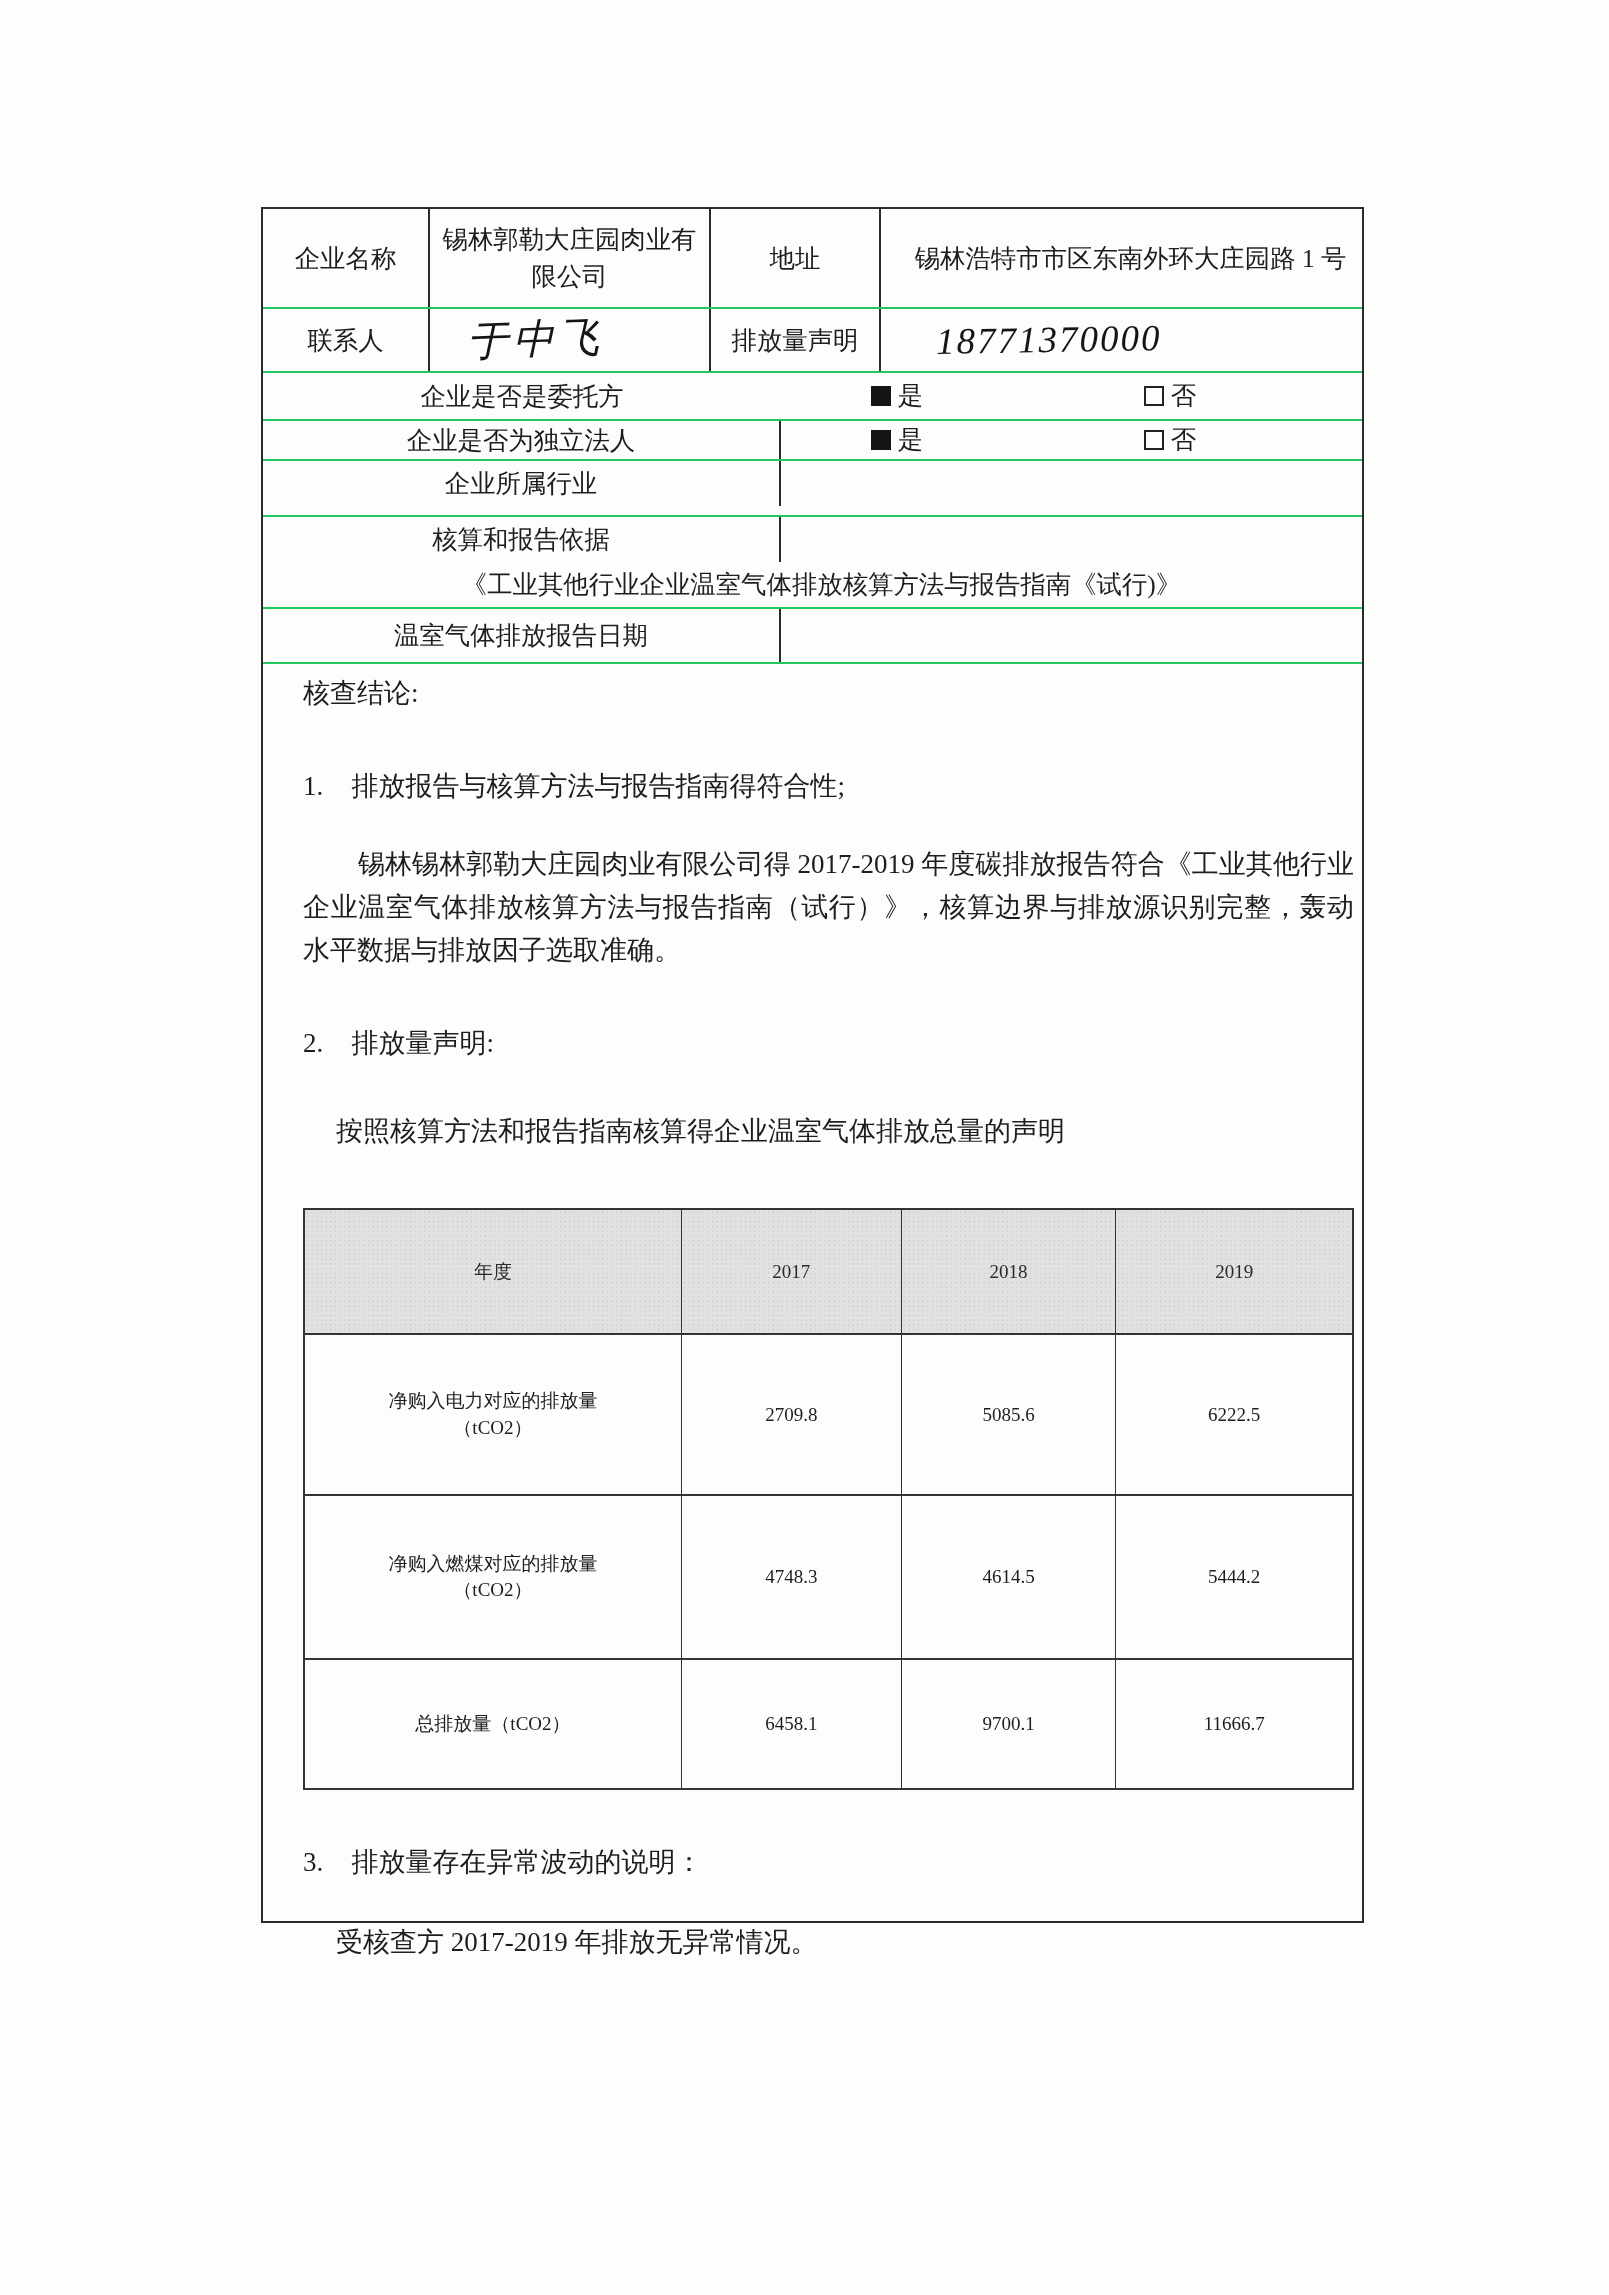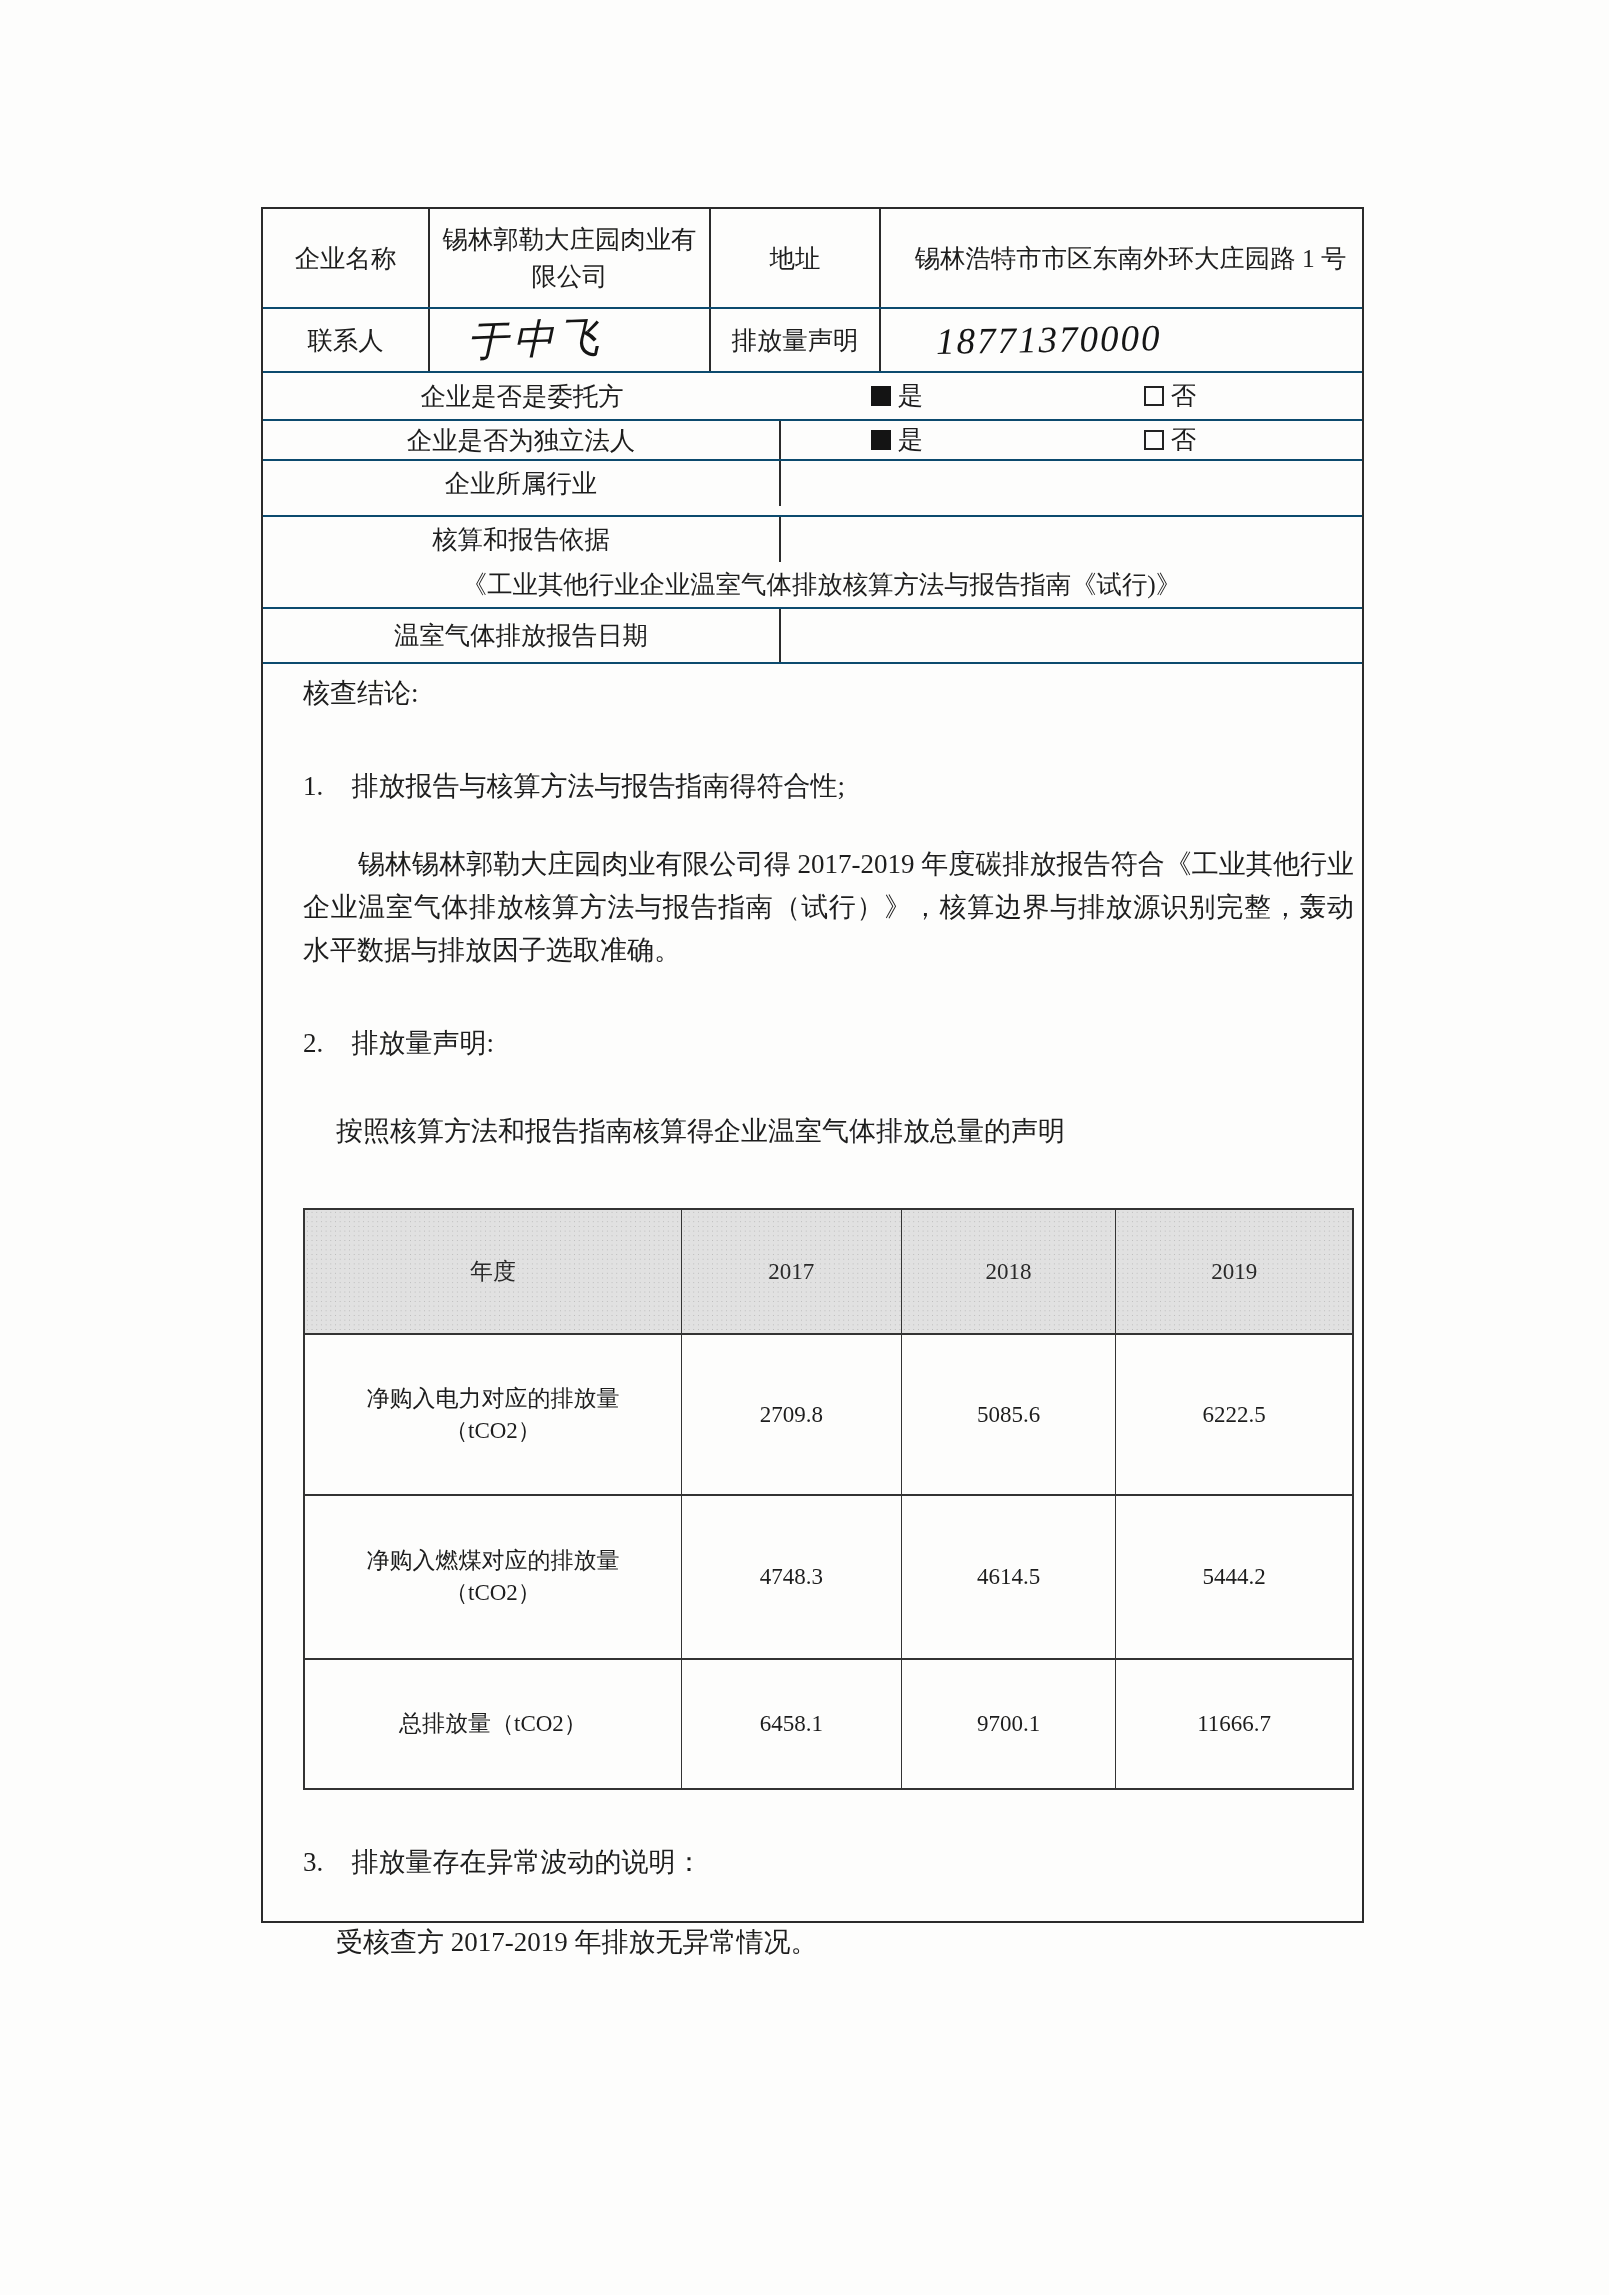--- a/index.html
+++ b/index.html
@@ -13,21 +13,21 @@
 
   
   .form{
     position:absolute;left:261px;top:207px;
     width:1103px;height:1716px;
     border:2.7px solid #2b2b2b;
     box-sizing:border-box;
     display:flex;flex-direction:column;
     background:#fdfdfc;
   }
-  .row{display:flex;border-bottom:2px solid #0c4a6e;box-sizing:border-box;flex:0 0 auto;}
+  .row{display:flex;border-bottom:2px solid #22c55e;box-sizing:border-box;flex:0 0 auto;}
   .row:last-child{border-bottom:none;flex:1 1 auto;}
   .cell{
     box-sizing:border-box;
     display:flex;align-items:center;justify-content:center;
     text-align:center;
     font-size:25.4px;line-height:1.45;
     padding:4px 9.4px;
     border-right:2px solid #2b2b2b;
   }
   .cell.last{border-right:none;margin-left:18px;}
@@ -92,21 +92,21 @@
     width:1051px;
     border:2px solid #333;
     box-sizing:border-box;
   }
   .etr{display:grid;grid-template-columns:36% 21% 20.5% 22.5%;border-bottom:2px solid #333;}
   .etr:last-child{border-bottom:none;}
   .etd{
     box-sizing:border-box;
     border-right:1.3px solid #333;
     display:flex;align-items:center;justify-content:center;
-    text-align:center;font-size:23px;line-height:1.4;
+    text-align:center;font-size:19px;line-height:1.4;
     padding:5.3px 6.7px;
   }
   .etd:last-child{border-right:none;}
   .et-head .etd{
     height:123px;
     background-color:#e1e1e1;
     background-image:radial-gradient(#b9b9b9 0.8px, transparent 0.9px);
     background-size:4.7px 4.7px;
     color:#2a2a2a;
   }

